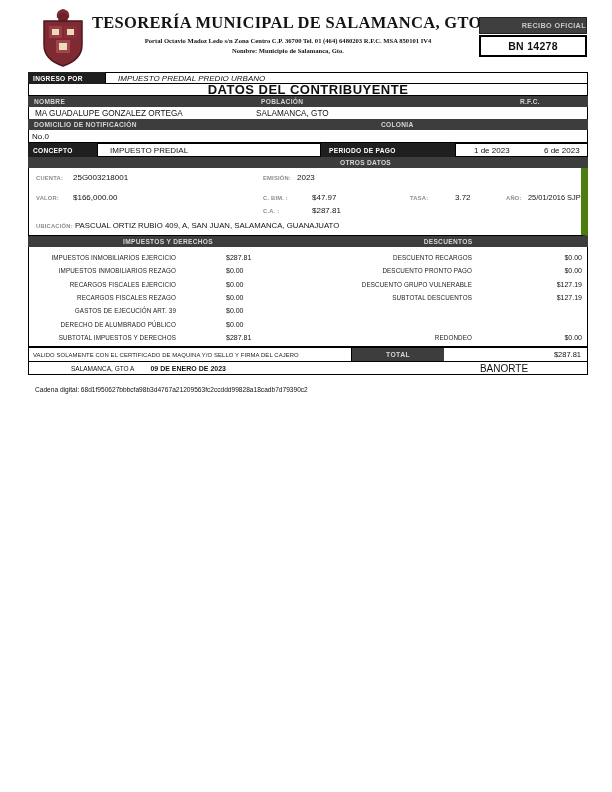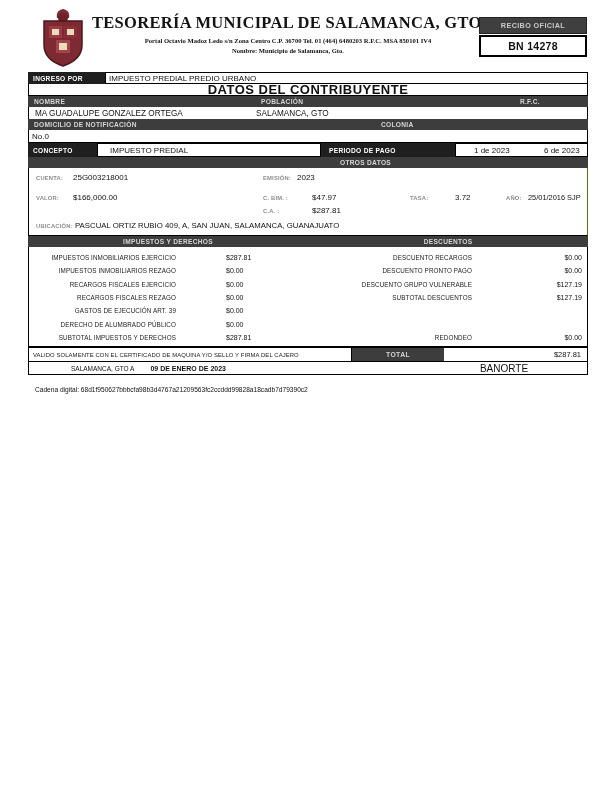--- a/index.html
+++ b/index.html
@@ -5,33 +5,33 @@
   html,body{margin:0;padding:0;background:#ffffff;}
   .page{position:relative;width:612px;height:792px;background:#fff;font-family:"Liberation Sans",sans-serif;color:#111;overflow:hidden;}
 
   
   .crest{position:absolute;left:36px;top:7px;width:54px;height:60px;}
   .hdr-text{position:absolute;left:92px;top:13px;width:392px;text-align:center;font-family:"Liberation Serif",serif;font-weight:bold;color:#141414;}
   .title{font-size:16.5px;letter-spacing:.3px;white-space:nowrap;}
   .sub1{font-size:6.6px;margin-top:4px;white-space:nowrap;}
   .sub2{font-size:6.6px;margin-top:3px;}
   .recibo{position:absolute;left:479px;top:17px;width:108px;}
-  .recibo-label{background:#3f3f3f;border:1px solid #222;color:#c9c9c9;font-size:7.2px;font-weight:bold;text-align:center;padding:3px 16px;letter-spacing:.4px;}
+  .recibo-label{background:#3f3f3f;border:1px solid #222;color:#c9c9c9;font-size:7.2px;font-weight:bold;text-align:right;padding:3px 0;letter-spacing:.4px;}
   .recibo-number{border:2px solid #000;margin-top:1px;background:#fff;font-size:10.5px;font-weight:bold;text-align:center;padding:3px 8px;letter-spacing:.3px;}
 
   
   .doc{position:absolute;left:28px;top:72px;width:560px;}
   .flex{display:flex;}
   .chip{background:#1f1f1f;color:#fff;font-size:6.6px;font-weight:bold;display:flex;align-items:center;padding-left:5px;letter-spacing:.3px;}
   .wbox{border:1px solid #000;background:#fff;display:flex;align-items:center;}
   .bar{background:#3d3d3d;color:#d6d6d6;font-size:6.6px;font-weight:bold;letter-spacing:.3px;position:relative;display:flex;align-items:center;}
 
   .r-ingreso{height:12px;}
   .r-ingreso .chip{width:72px;}
-  .r-ingreso .wbox{flex:1;padding-left:3px;font-size:8px;}
+  .r-ingreso .wbox{flex:1;padding-left:12px;font-size:8px;font-style:italic;}
 
   .r-datos{height:11px;border:1px solid #000;border-top:none;display:flex;align-items:center;justify-content:center;font-size:13px;font-weight:bold;letter-spacing:.5px;}
 
   .r-bar1{height:11px;}
   .r-bar1 .lab-nombre{padding-left:6px;}
   .r-bar1 .lab-poblacion{position:absolute;left:233px;}
   .r-bar1 .lab-rfc{position:absolute;right:48px;}
 
   .r-data1{height:12px;border-left:1px solid #000;border-right:1px solid #000;position:relative;display:flex;align-items:center;font-size:8.2px;}
   .r-data1 .v-nombre{padding-left:6px;}
@@ -46,21 +46,21 @@
   .r-concepto{height:14px;}
   .r-concepto .chip1{width:64px;}
   .r-concepto .box1{width:210px;padding-left:12px;font-size:8px;}
   .r-concepto .chip2{width:126px;padding-left:8px;}
   .r-concepto .box2{flex:1;position:relative;font-size:8px;}
   .r-concepto .p1{position:absolute;left:18px;}
   .r-concepto .p2{position:absolute;left:88px;}
 
   .r-otros-bar{height:11px;justify-content:center;padding-left:115px;}
 
-  .otros-box{position:relative;height:67px;border-left:1px solid #000;border-right:1px solid #4d7c0f;border-bottom:1px solid #000;background:#fff;}
+  .otros-box{position:relative;height:67px;border-left:1px solid #000;border-right:7px solid #4d7c0f;border-bottom:1px solid #000;background:#fff;}
   .flab{position:absolute;font-size:5.8px;font-weight:bold;color:#8d8d8d;letter-spacing:.2px;}
   .fval{position:absolute;font-size:8px;color:#111;white-space:nowrap;}
 
   .r-secbar{height:11px;}
   .r-secbar .sec-l{width:280px;text-align:center;}
   .r-secbar .sec-r{width:280px;text-align:center;}
 
   .items-box{display:flex;border-left:1px solid #000;border-right:1px solid #000;padding:4px 0 2px;}
   .col-l{width:280px;}
   .col-r{width:280px;display:flex;flex-direction:column;}

